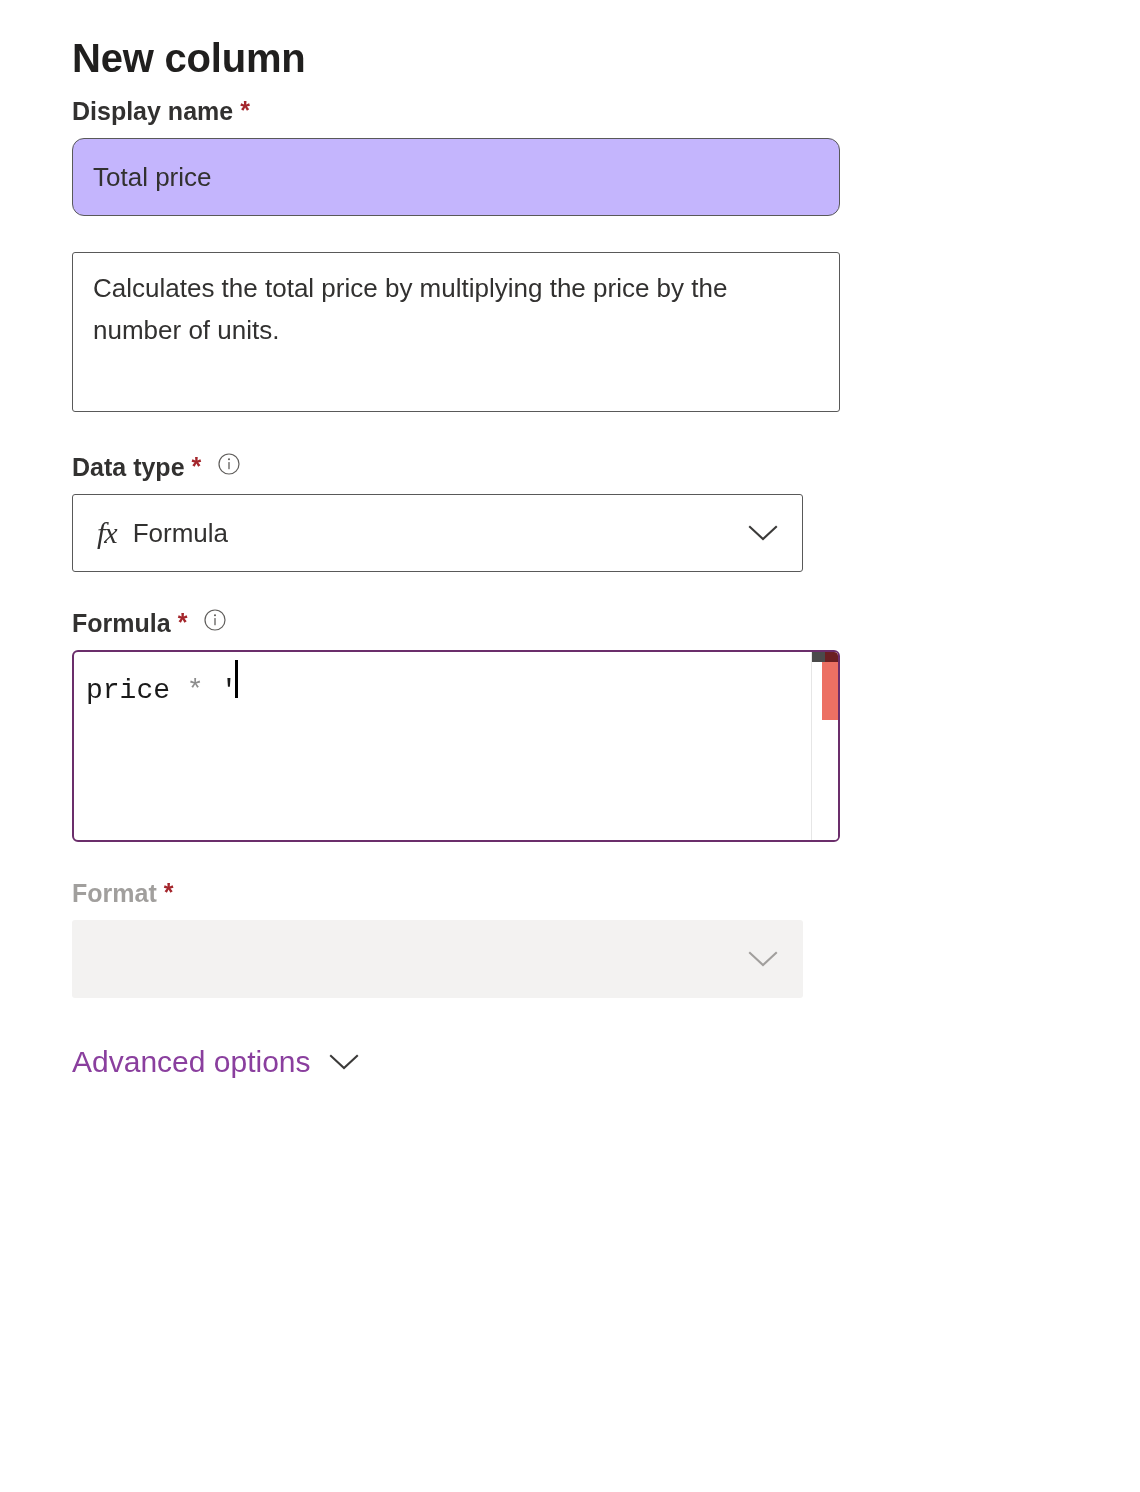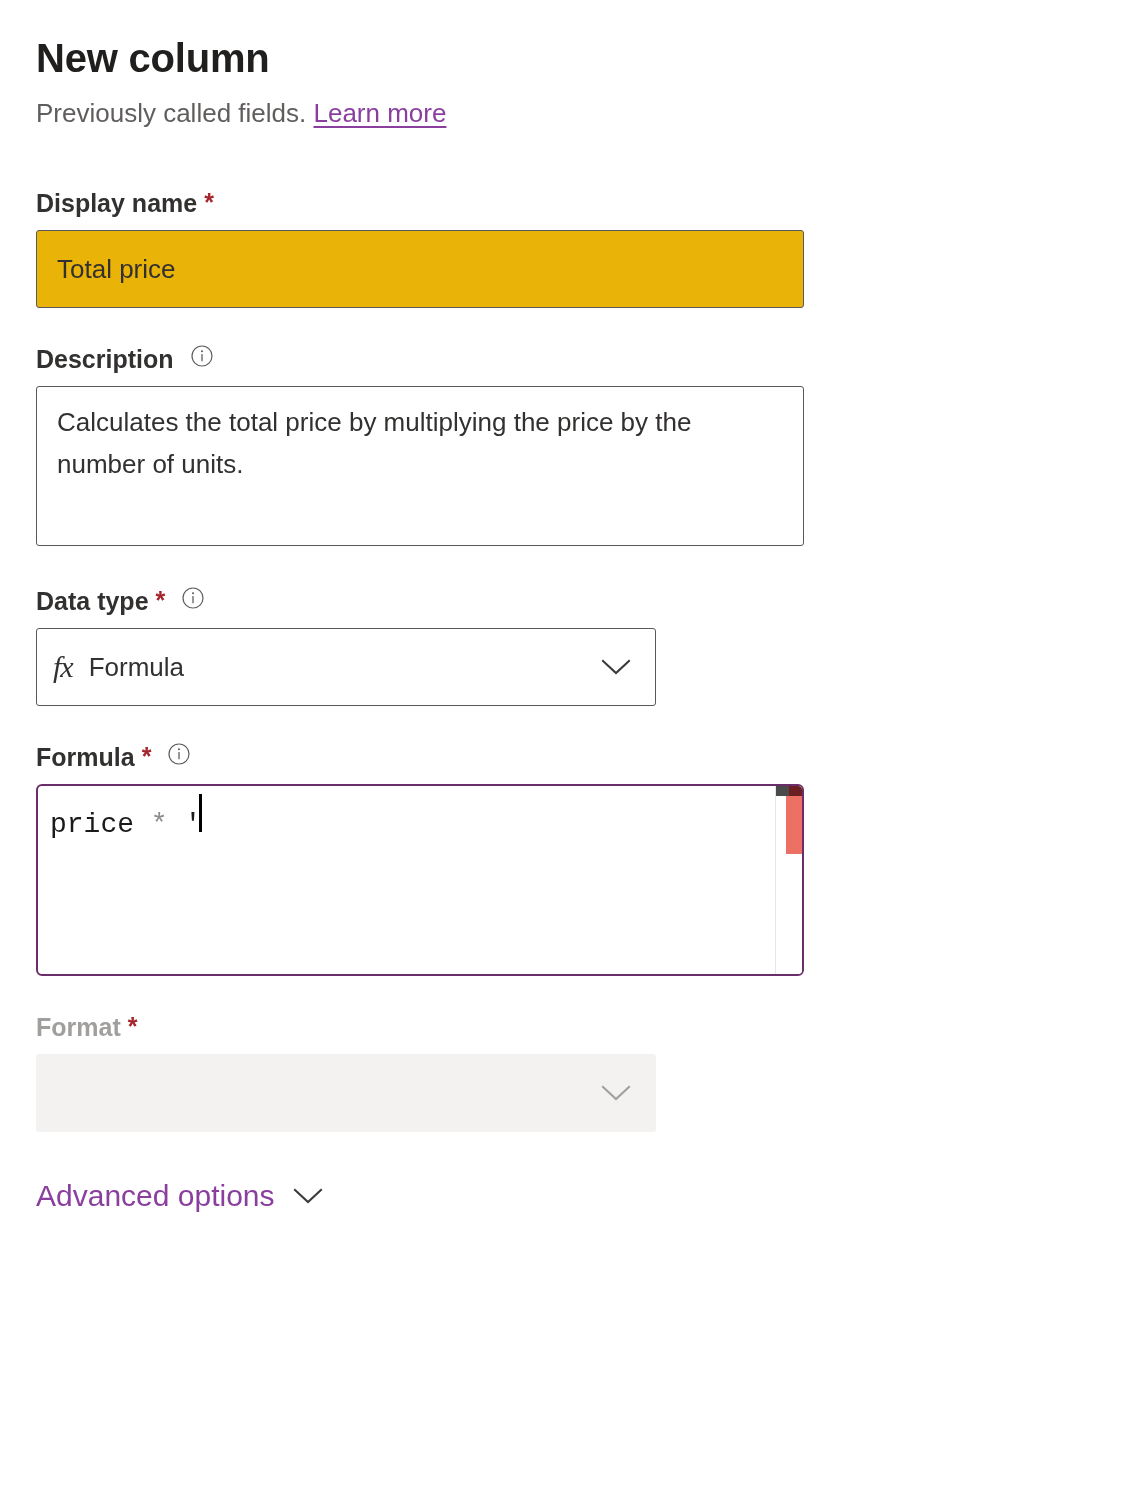--- a/index.html
+++ b/index.html
@@ -12,20 +12,21 @@
     width: 1140px;
     height: 1492px;
     font-family: "Liberation Sans", sans-serif;
     color: #323130;
     -webkit-font-smoothing: antialiased;
   }
   .panel {
     padding: 34px 0 0 36px;
     width: 1104px;
     box-sizing: border-box;
+    margin-left: 36px;
   }
 
   
   .page-title {
     font-size: 40px;
     font-weight: 600;
     line-height: 48px;
     color: #201f1e;
     margin: 0 0 14px 0;
     letter-spacing: -0.2px;
@@ -76,22 +77,22 @@
     cursor: pointer;
   }
   .info-icon svg { display: block; }
 
   
   .text-input {
     width: 768px;
     height: 78px;
     box-sizing: border-box;
     border: 1px solid #595959;
-    border-radius: 3px;
-    background: #eab308;
+    border-radius: 12px;
+    background: #c4b5fd;
     font-family: "Liberation Sans", sans-serif;
     font-size: 26px;
     color: #323130;
     padding: 0 20px;
     outline: none;
   }
   .text-input::placeholder { color: #605e5c; }
 
   
   .text-area {
@@ -107,29 +108,29 @@
     color: #323130;
     padding: 14px 20px;
     resize: none;
     outline: none;
     overflow: hidden;
   }
 
   
   .dropdown {
     position: relative;
-    width: 620px;
+    width: 731px;
     height: 78px;
     box-sizing: border-box;
     border: 1px solid #595959;
     border-radius: 3px;
     background: #ffffff;
     display: flex;
     align-items: center;
-    padding: 0 16px;
+    padding: 0 24px;
     cursor: pointer;
   }
   .dropdown .fx {
     font-family: "Liberation Serif", serif;
     font-style: italic;
     font-size: 30px;
     color: #323130;
     margin-right: 16px;
     letter-spacing: -1px;
   }
@@ -237,46 +238,32 @@
   }
   .advanced-chev svg { display: block; }
 </style>
 </head>
 <body>
 
 <div class="panel">
 
   
   <h1 class="page-title">New column</h1>
-  <p class="subtitle">
-    <span>Previously called fields.</span>
-    <span class="link">Learn more</span>
-  </p>
 
   
   <div class="field">
     <div class="field-label">
       <span>Display name</span>
       <span class="req">*</span>
     </div>
     <input class="text-input" type="text" value="Total price" style="">
   </div>
 
   
   <div class="field">
-    <div class="field-label">
-      <span>Description</span>
-      <span class="info-icon">
-        <svg width="24" height="24" viewBox="0 0 24 24" aria-hidden="true">
-          <circle cx="12" cy="12" r="10" fill="none" stroke="#605e5c" stroke-width="1.2"></circle>
-          <circle cx="12" cy="7.2" r="1.05" fill="#605e5c"></circle>
-          <rect x="11.35" y="10" width="1.3" height="7.2" rx="0.5" fill="#605e5c"></rect>
-        </svg>
-      </span>
-    </div>
     <textarea class="text-area" style="">Calculates the total price by multiplying the price by the number of units.</textarea>
   </div>
 
   
   <div class="field">
     <div class="field-label">
       <span>Data type</span>
       <span class="req">*</span>
       <span class="info-icon">
         <svg width="24" height="24" viewBox="0 0 24 24" aria-hidden="true">

